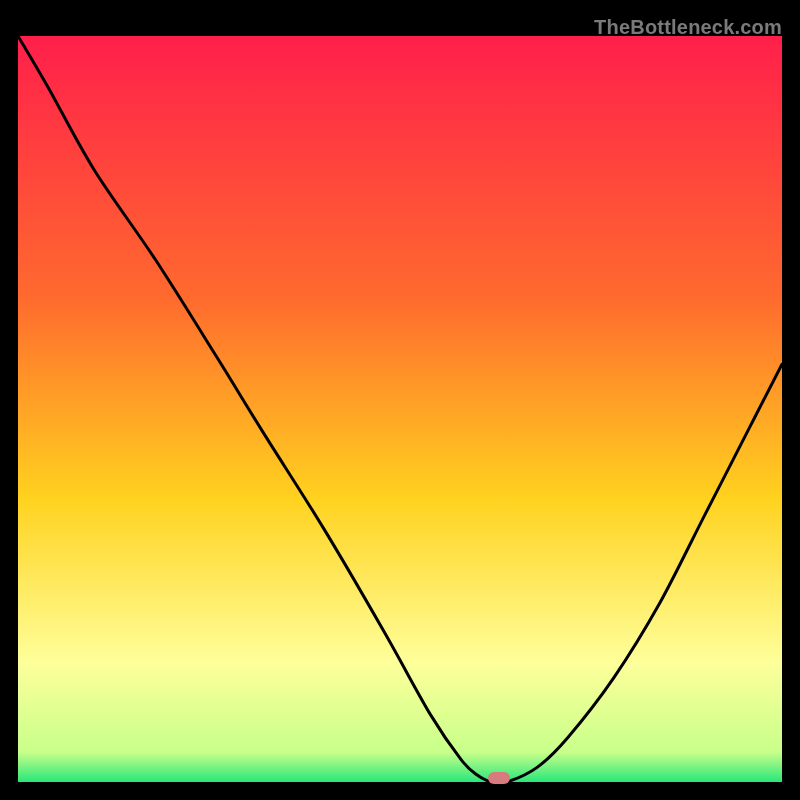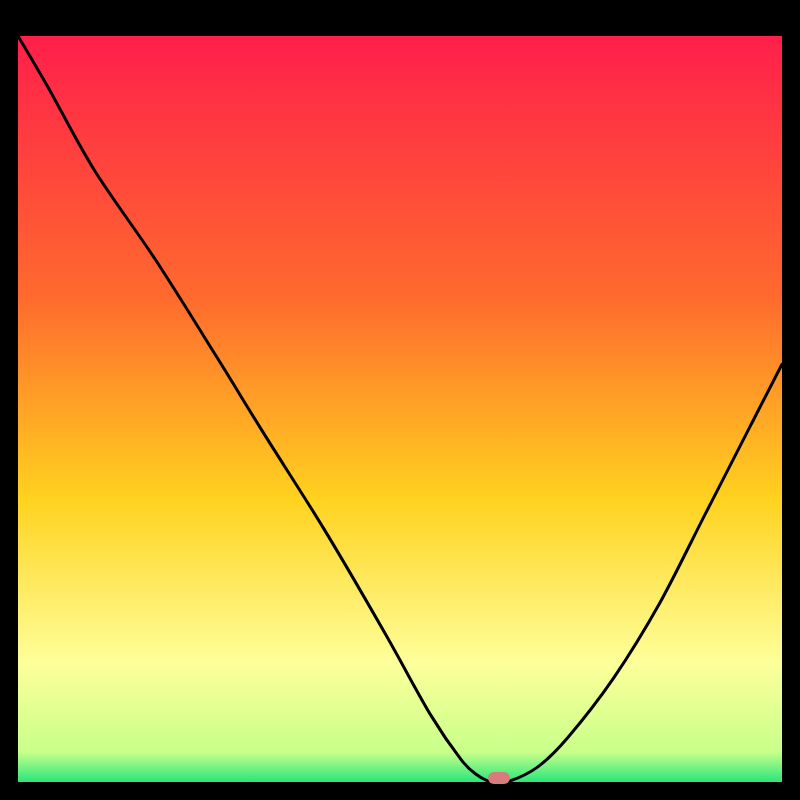--- a/index.html
+++ b/index.html
@@ -41,20 +41,21 @@
     height: 12px;
     border-radius: 6px;
     background: #d87b7e;
     transform: translate(-50%, -50%);
   }
 </style>
 </head>
 <body>
 
 <div class="frame">
+  <div class="watermark">TheBottleneck.com</div>
 
   <div class="plot">
     <svg width="764" height="746" viewBox="0 0 764 746" preserveAspectRatio="none">
       <defs>
         <linearGradient id="bg-grad" x1="0" y1="0" x2="0" y2="1">
             <stop offset="0%" stop-color="#ff1f4b"></stop>
             <stop offset="35%" stop-color="#ff6a2e"></stop>
             <stop offset="62%" stop-color="#ffd21f"></stop>
             <stop offset="84%" stop-color="#feff9a"></stop>
             <stop offset="96%" stop-color="#c8ff8a"></stop>

